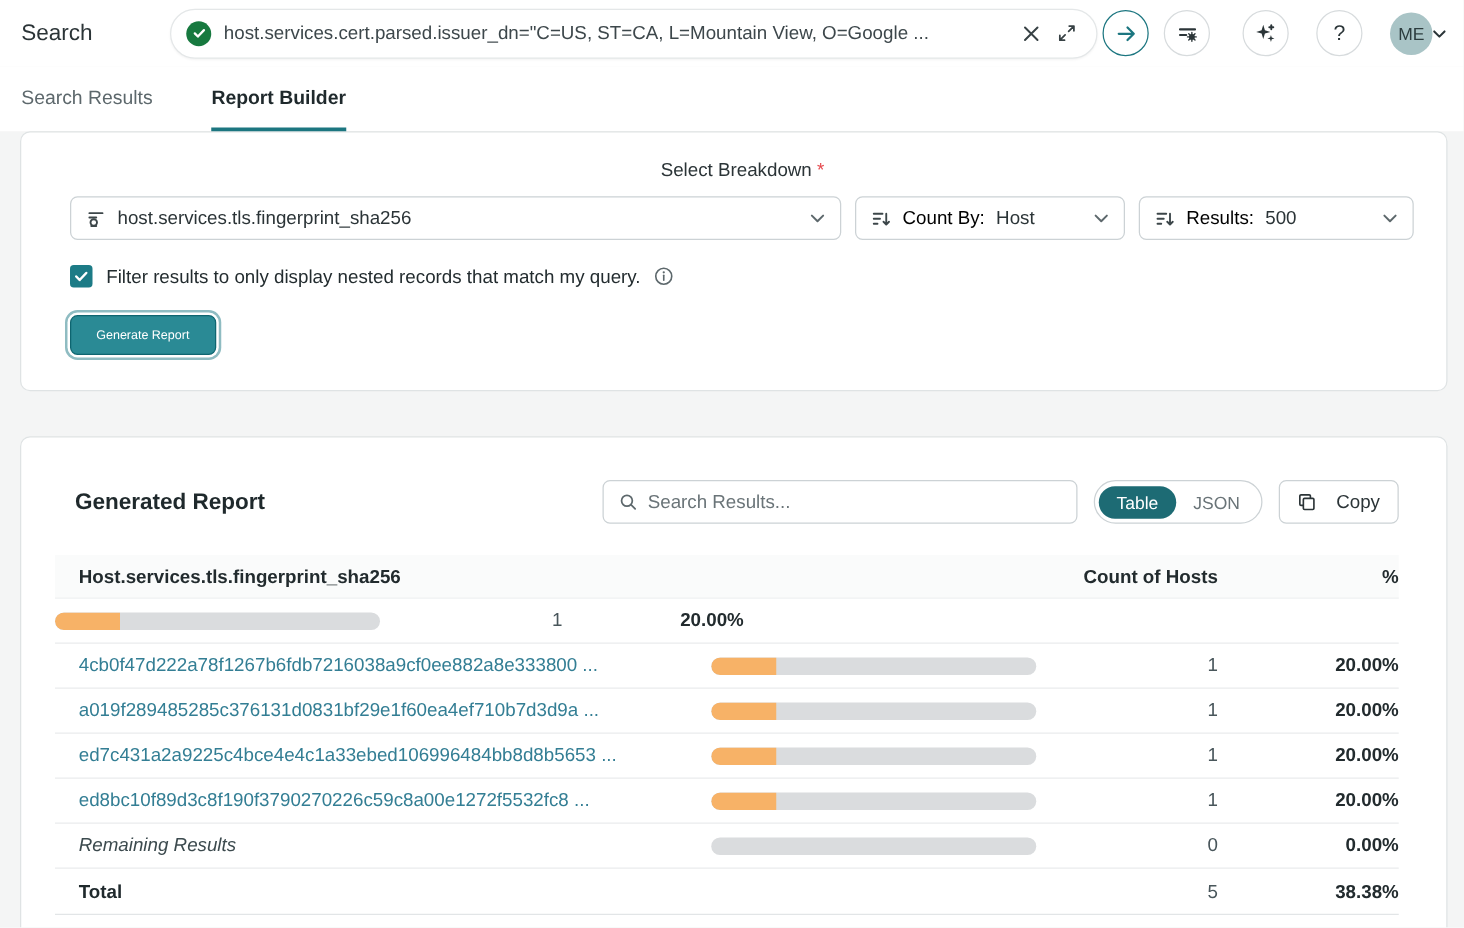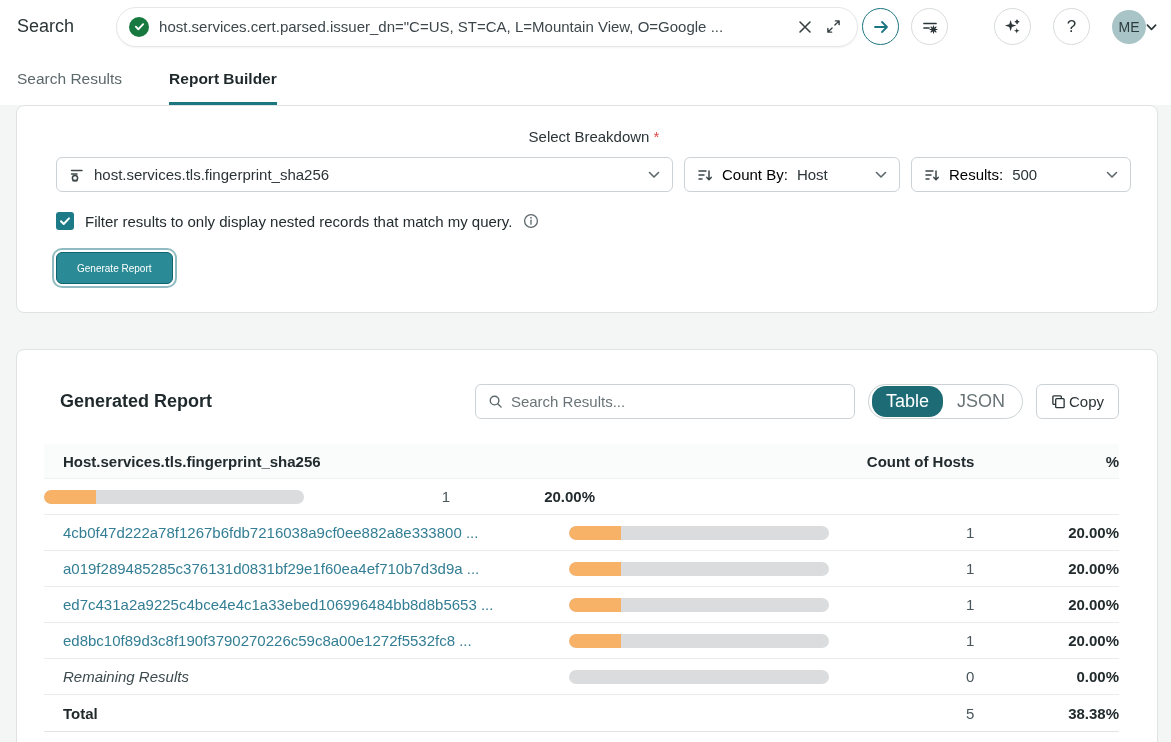--- a/index.html
+++ b/index.html
@@ -2,21 +2,21 @@
 <html><head>
 <meta charset="utf-8">
 <style>
   * { margin:0; padding:0; box-sizing:border-box; }
   html,body { background:#f4f5f5; }
   body { font-family:"Liberation Sans","DejaVu Sans",sans-serif; color:#232c2f; }
   .screen { position:relative; width:1171px; height:742px; background:#f4f5f5; overflow:hidden; }
 
   
   .topbar { height:53px; background:#fff; display:flex; align-items:center; padding:0 14px 0 17px; }
-  .app-label { font-size:18px; color:#2b3437; font-weight:400; margin-right:42px; }
+  .app-label { font-size:18px; color:#2b3437; font-weight:400; margin-right:62px; }
   .search-pill { display:flex; align-items:center; height:40px; width:742px; background:#fff;
     border:1px solid #e4e7e8; border-radius:20px; padding:0 10px 0 12px; box-shadow:0 1px 2px rgba(0,0,0,.05); }
   .check-badge { width:20px; height:20px; border-radius:50%; background:#17793f; color:#fff;
     display:flex; align-items:center; justify-content:center; flex:none; margin-right:10px; }
   .query-input { flex:1; border:none; outline:none; font-size:15px; color:#3d474b;
     font-family:inherit; background:transparent; text-overflow:ellipsis; white-space:nowrap; overflow:hidden; }
   .pill-icon-btn { background:none; border:none; cursor:pointer; color:#374144; display:flex;
     align-items:center; justify-content:center; width:28px; height:28px; flex:none; }
   .circle-btn { width:37px; height:37px; border-radius:50%; background:#fff; display:flex; align-items:center;
     justify-content:center; cursor:pointer; flex:none; }
@@ -66,23 +66,23 @@
   
   .report-head { display:flex; align-items:center; }
   .report-title { font-size:18px; font-weight:700; color:#1f292c; margin-left:16px; }
   .report-tools { margin-left:auto; display:flex; align-items:center; gap:13px; }
   .result-search { display:flex; align-items:center; width:380px; height:35px; border:1px solid #ccd2d5;
     border-radius:6px; padding:0 12px; gap:8px; color:#5d686c; }
   .result-search input { border:none; outline:none; flex:1; font-size:15px; font-family:inherit; color:#2b3437; }
   .result-search input::placeholder { color:#6a7478; }
   .view-toggle { display:flex; align-items:center; height:35px; border:1px solid #ccd2d5; border-radius:18px;
     padding:3px; }
-  .toggle-opt { font-size:18px; padding:5px 14px; border-radius:14px; cursor:pointer; color:#6a7478; }
+  .toggle-opt { font-size:14px; padding:5px 14px; border-radius:14px; cursor:pointer; color:#6a7478; }
   .toggle-opt.selected { background:#1d6b74; color:#fff; }
-  .copy-btn { display:flex; align-items:center; gap:3px; height:35px; padding:0 14px; background:#fff;
+  .copy-btn { display:flex; align-items:center; gap:16px; height:35px; padding:0 14px; background:#fff;
     border:1px solid #ccd2d5; border-radius:6px; font-size:15px; color:#2b3437; font-family:inherit; cursor:pointer; }
 
   
   .rtable { margin-top:25px; }
   .trow { display:flex; align-items:center; height:36px; border-bottom:1px solid #eaeced; font-size:15px; }
   .trow.thead { background:#fafbfb; border-bottom:1px solid #f0f1f2; height:35px; }
   .col-key { width:526px; padding-left:19px; overflow:hidden; white-space:nowrap; text-overflow:ellipsis; }
   .col-bar { width:260px; }
   .col-count { width:146px; text-align:right; color:#49565b; }
   .col-pct { width:145px; text-align:right; font-weight:700; color:#222b2e; }

